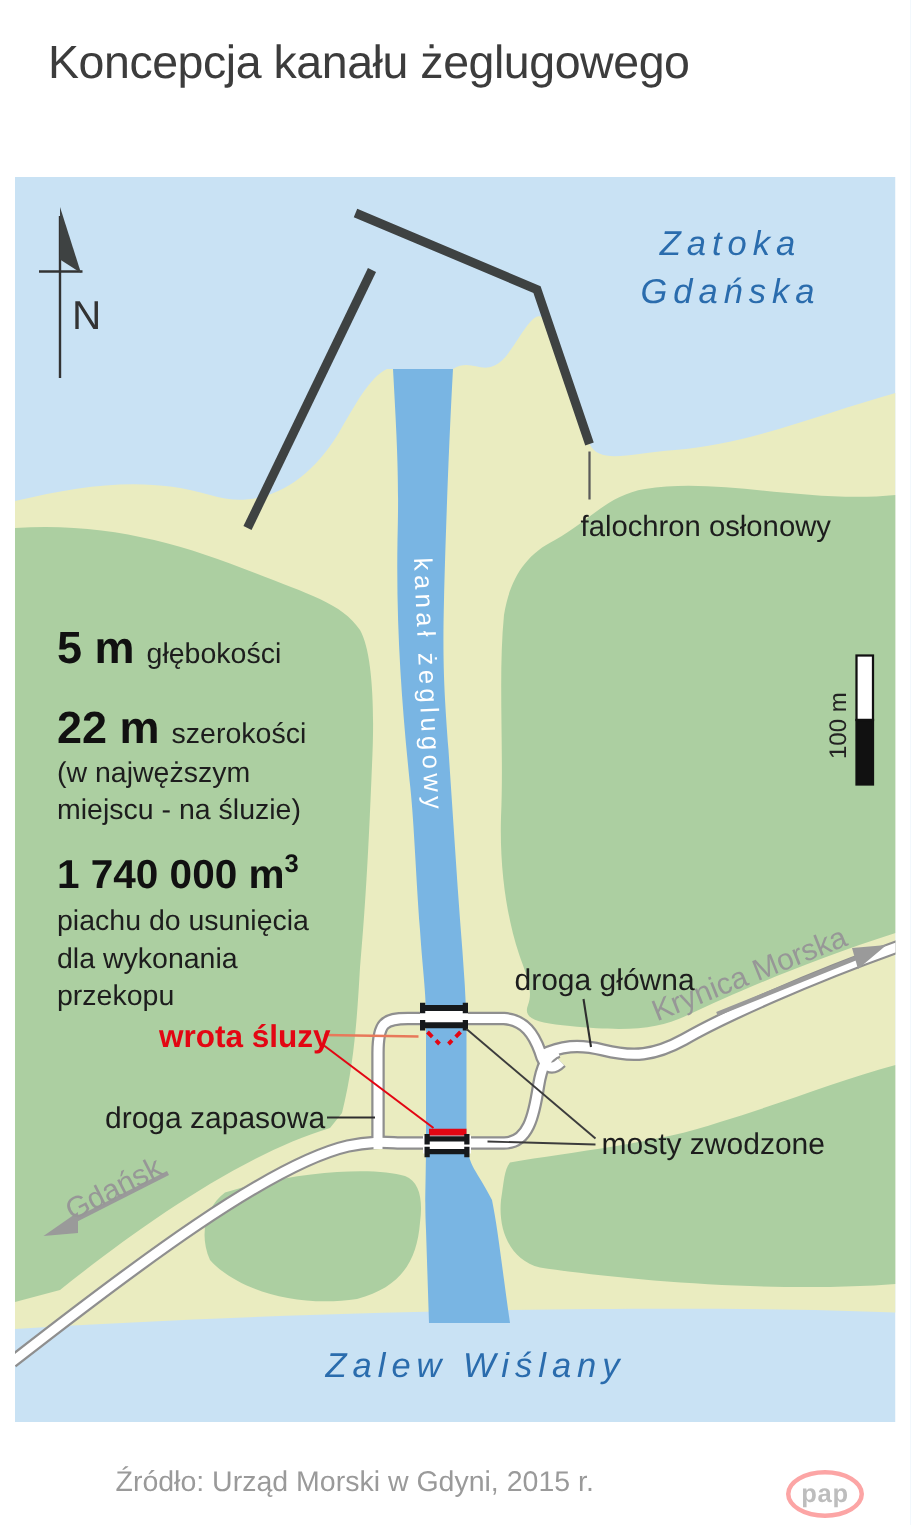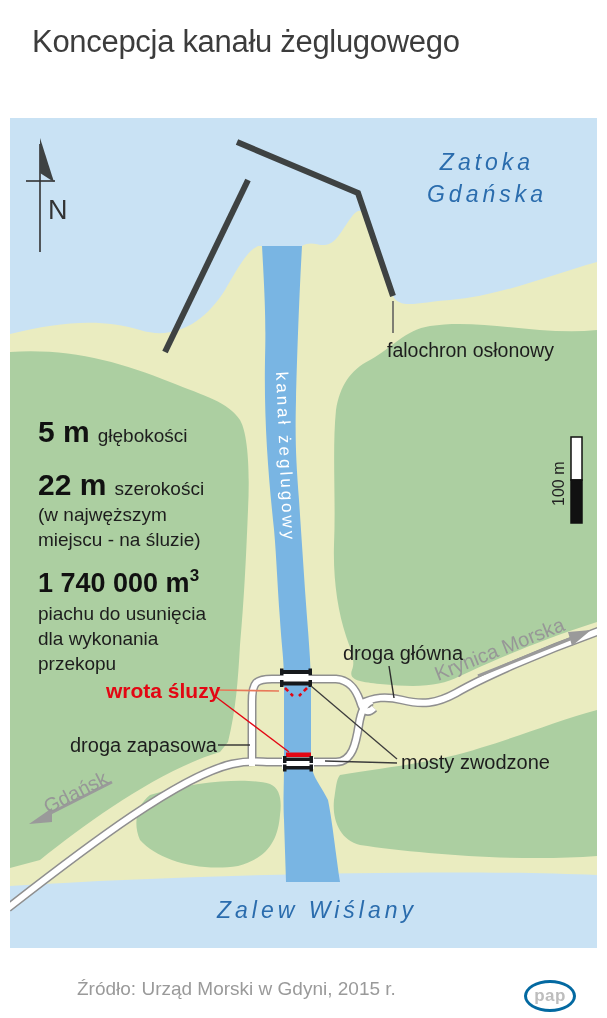--- a/index.html
+++ b/index.html
@@ -14,21 +14,21 @@
   .t-stat-big2{fill:#111;font-weight:bold;font-size:27px;}
   .t-stat-sup{fill:#111;font-weight:bold;font-size:17px;}
   .t-stat{fill:#1d1d1d;font-size:19px;}
   .t-blue{fill:#2a6cad;font-size:23px;font-style:italic;letter-spacing:4px;}
   .t-gray{fill:#979797;font-size:20px;}
   .t-red{fill:#e30613;font-weight:bold;font-size:21px;}
   .t-canal{fill:#ffffff;font-size:17px;letter-spacing:3px;}
   .t-scale{fill:#222;font-size:16px;}
   .t-n{fill:#333;font-size:27px;}
   .footer-src{position:absolute;left:35px;top:978px;font-size:19px;color:#9a9a9a;margin-left:42px;}
-  .pap-logo{position:absolute;left:524px;top:980px;width:46px;height:26px;border:3px solid #0369a1;
+  .pap-logo{position:absolute;left:524px;top:980px;width:46px;height:26px;border:3px solid #fca5a5;
             border-radius:50%;display:flex;align-items:center;justify-content:center;
             color:#bdbdbd;font-weight:bold;font-size:17px;letter-spacing:0.5px;background:#fff;text-align:center;}
 </style>
 </head>
 <body>
 
 <h1 class="title"><span>Koncepcja kanału żeglugowego</span><br>
 </h1>
 
 <svg viewBox="10 118 587 830" xmlns="http://www.w3.org/2000/svg">

